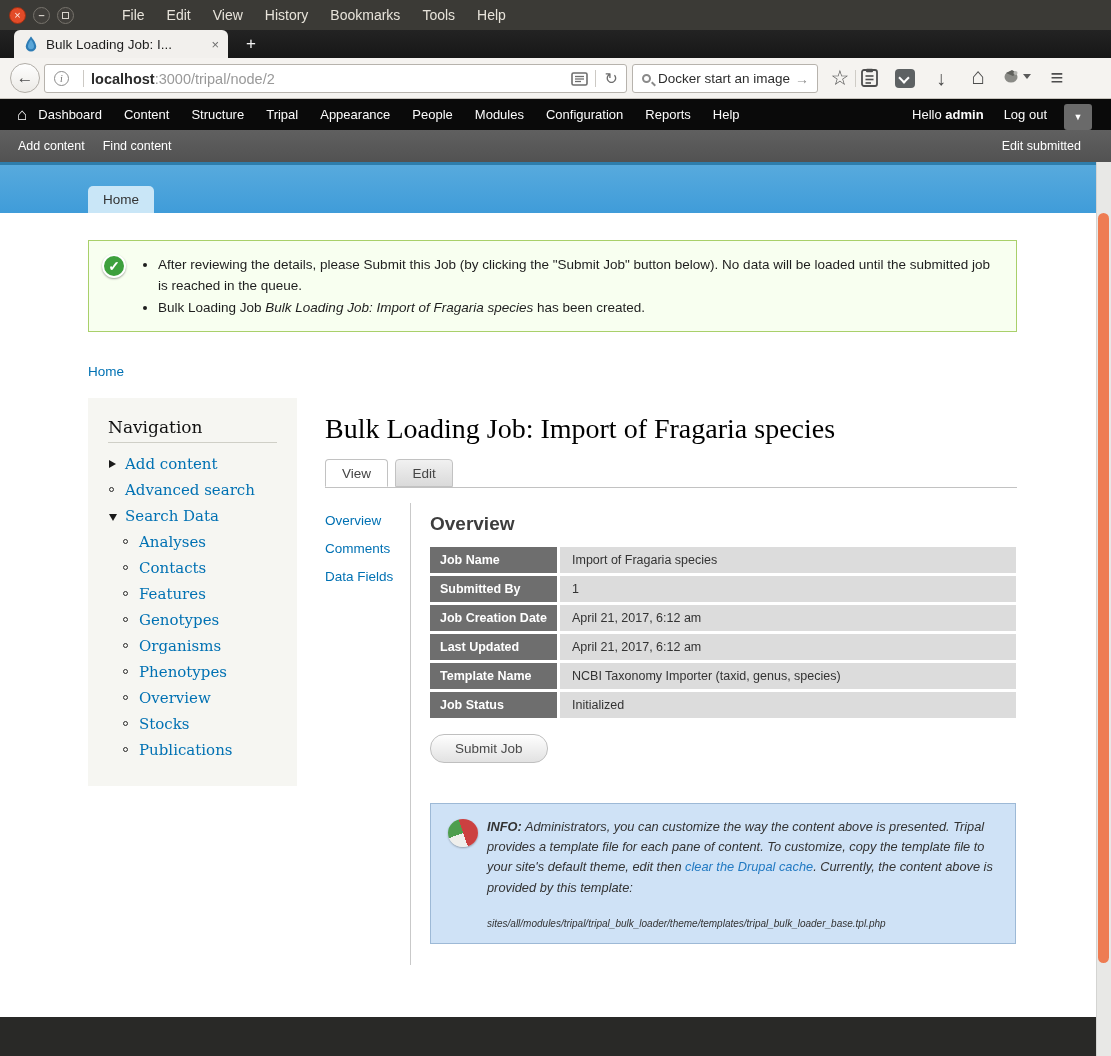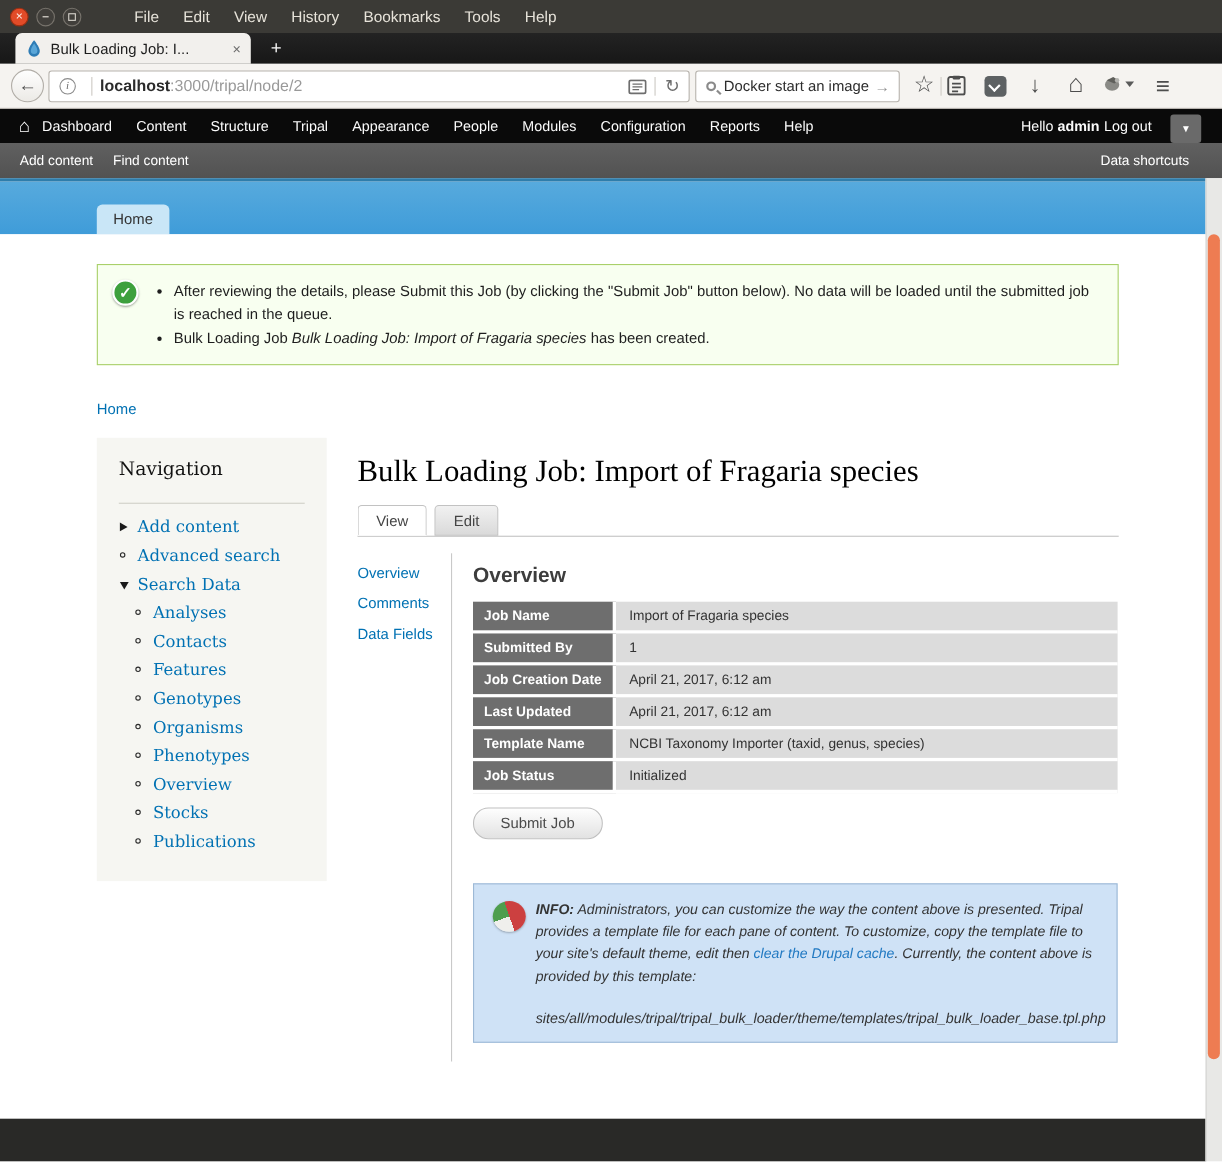--- a/index.html
+++ b/index.html
@@ -50,21 +50,21 @@
   .icon-addon { left:1003px; top:11px; }
   .icon-chev { left:1023px; top:16px; width:0; height:0; border-left:4px solid transparent; border-right:4px solid transparent; border-top:5px solid #5a5a5a; }
   .icon-burger { left:1044px; width:26px; font-size:22px; font-weight:bold; }
 
   
   .adminbar { position:absolute; left:0; top:99px; width:1111px; height:31px; background:#0a0a0a; display:flex; align-items:center; color:#fbfbfb; font-size:13px; }
   .adm-home { margin-left:17px; font-size:17px; color:#fff; }
   .adminbar .ai { padding:0 11px; cursor:pointer; }
   .adminbar .ai:first-of-type { margin-left:13px; }
   .adm-right { margin-left:auto; display:flex; align-items:center; }
-  .adm-hello { margin-right:4px; }
+  .adm-hello { margin-right:20px; }
   .adm-hello b { font-weight:bold; }
   .adm-logout { margin-right:64px; }
   .dropbtn { position:absolute; right:19px; top:104px; width:28px; height:26px; background:#6a6a6a; border-radius:3px; color:#fff; font-size:9px; text-align:center; line-height:26px; }
 
   
   .shortcutbar { position:absolute; left:0; top:130px; width:1111px; height:32px; background:linear-gradient(#606060,#525252); display:flex; align-items:center; color:#fff; font-size:12.5px; }
   .shortcutbar .si { margin-left:18px; }
   .sc-edit { margin-left:auto; margin-right:30px; }
 
   
@@ -76,21 +76,21 @@
 
   .msg { position:absolute; left:88px; top:27px; width:929px; min-height:88px; background:#f8fff0; border:1px solid #a9d06a; padding:13px 14px 12px 52px; }
   .msgicon { position:absolute; left:13px; top:13px; width:24px; height:24px; border-radius:50%; background:#3da03d; border:2px solid #fff; box-shadow:0 1px 2px rgba(0,0,0,.35); color:#fff; font-size:14px; font-weight:bold; text-align:center; line-height:20px; }
   .msg ul { margin-left:17px; font-size:13.5px; color:#1e1e1e; line-height:21px; }
   .msg li { margin-bottom:1px; }
   .msg em { font-style:italic; }
 
   .crumb { position:absolute; left:88px; top:151px; font-size:13.5px; color:#0071b3; text-decoration:none; }
 
   .sidebar { position:absolute; left:88px; top:185px; width:209px; min-height:318px; background:#f6f6f2; padding:19px 20px 20px; }
-  .sidebar h2 { font-family:"DejaVu Serif", serif; font-size:17px; font-weight:normal; color:#111; padding-bottom:20px; border-bottom:1px solid #cfcfc7; }
+  .sidebar h2 { font-family:"DejaVu Serif", serif; font-size:17px; font-weight:normal; color:#111; padding-bottom:5px; border-bottom:1px solid #cfcfc7; }
   .sidebar ul { list-style:none; margin-top:11px; font-family:"DejaVu Serif", serif; font-size:15px; }
   .sidebar li { position:relative; padding-left:17px; margin-bottom:6px; line-height:20px; }
   .sidebar li.l2 { padding-left:31px; }
   .sidebar a { color:#0071b3; text-decoration:none; }
   .mk { position:absolute; top:6px; left:1px; }
   .mk-tri-r { width:0; height:0; border-left:7px solid #1a1a1a; border-top:4.5px solid transparent; border-bottom:4.5px solid transparent; }
   .mk-tri-d { width:0; height:0; border-top:7px solid #1a1a1a; border-left:4.5px solid transparent; border-right:4.5px solid transparent; top:8px; }
   .mk-circ { width:5px; height:5px; border:1.5px solid #2a2a2a; border-radius:50%; top:7px; }
   .l2 .mk { left:15px; }
 
@@ -111,21 +111,21 @@
   table.jobs th { width:130px; background:#6e6e6e; color:#fff; font-size:12.5px; font-weight:bold; text-align:left; vertical-align:middle; padding:5px 10px; border-right:3px solid #fff; border-bottom:3px solid #fff; line-height:16px; }
   table.jobs td { background:#dcdcdc; color:#333; font-size:12.5px; vertical-align:middle; padding:5px 12px; border-bottom:3px solid #fff; }
 
   .submitbtn { display:inline-block; margin-top:13px; padding:6px 24px; font-family:"Liberation Sans",sans-serif; font-size:13.5px; color:#4a4a4a; background:linear-gradient(#fefefe,#e2e2e2); border:1px solid #bfbfbf; border-radius:14px; }
 
   .infobox { position:relative; margin-top:40px; width:586px; min-height:130px; background:#cfe2f6; border:1px solid #9db9d6; padding:13px 16px 14px 56px; }
   .pieicon { position:absolute; left:17px; top:15px; width:30px; height:28px; border-radius:50%; background:conic-gradient(from 0deg, #cc4040 18deg 160deg, #efefec 160deg 250deg, #4e9e4e 250deg 342deg, #cc4040 342deg); box-shadow:0 1px 2px rgba(0,0,0,.3); }
   .infotext { font-style:italic; font-size:12.8px; color:#333; line-height:1.58; }
   .infotext b { font-weight:bold; }
   .infotext a { color:#2179c2; text-decoration:none; }
-  .infopath { font-style:italic; font-size:13px; color:#333; margin-top:20px; }
+  .infopath { font-style:italic; font-size:10px; color:#333; margin-top:20px; }
 
   
   .bottombar { position:absolute; left:0; top:1017px; width:1096px; height:39px; background:#292927; }
   .scrolltrack { position:absolute; left:1096px; top:162px; width:15px; height:894px; background:#e8e8e6; border-left:1px solid #d4d4d2; }
   .scrollthumb { position:absolute; left:1098px; top:213px; width:11px; height:750px; background:#ee7c52; border-radius:6px; }
 
   svg { display:block; }
 </style>
 </head>
 <body>
@@ -233,21 +233,21 @@
     <span class="adm-right">
       <span class="adm-hello"><span>Hello</span>&nbsp;<b>admin</b></span>
       <span class="adm-logout">Log out</span>
     </span>
   </div>
   <div class="dropbtn">▼</div>
 
   <div class="shortcutbar">
     <span class="si">Add content</span>
     <span class="si">Find content</span>
-    <span class="sc-edit">Data shortcuts</span>
+    <span class="sc-edit">Edit submitted</span>
   </div>
 
   <div class="bluehead"></div>
   <div class="hometab">Home</div>
 
   <div class="page">
 
     <div class="msg">
       <div class="msgicon">✓</div>
       <ul>

